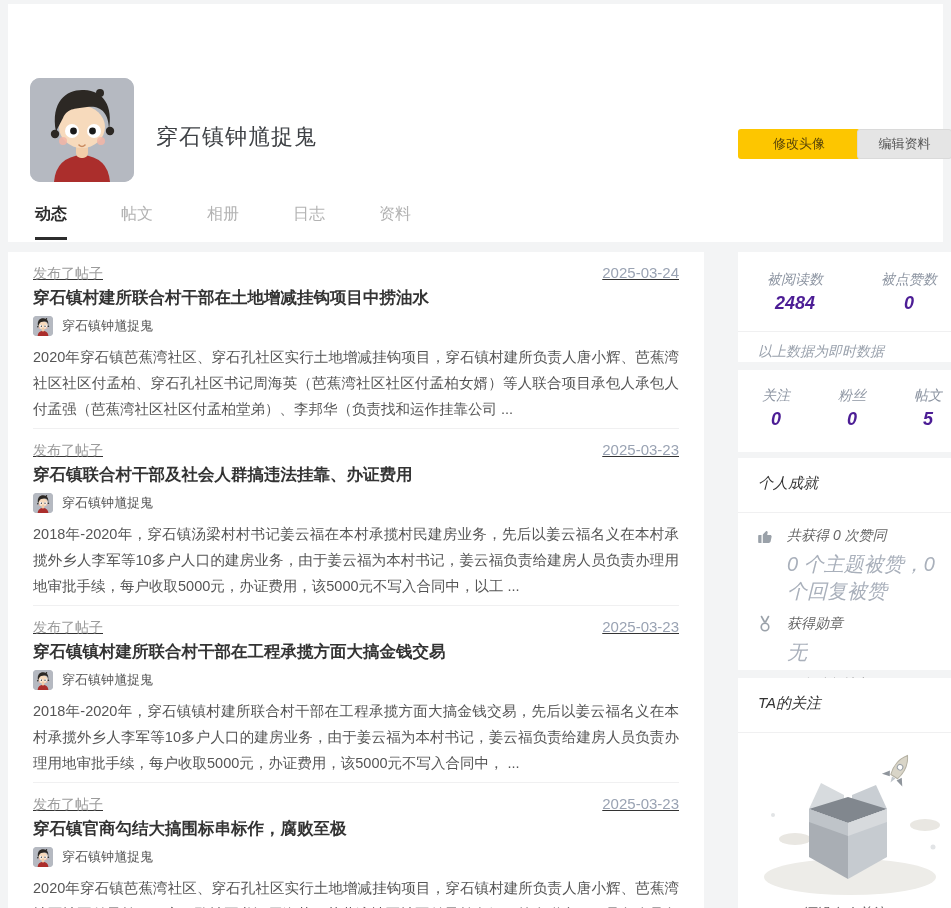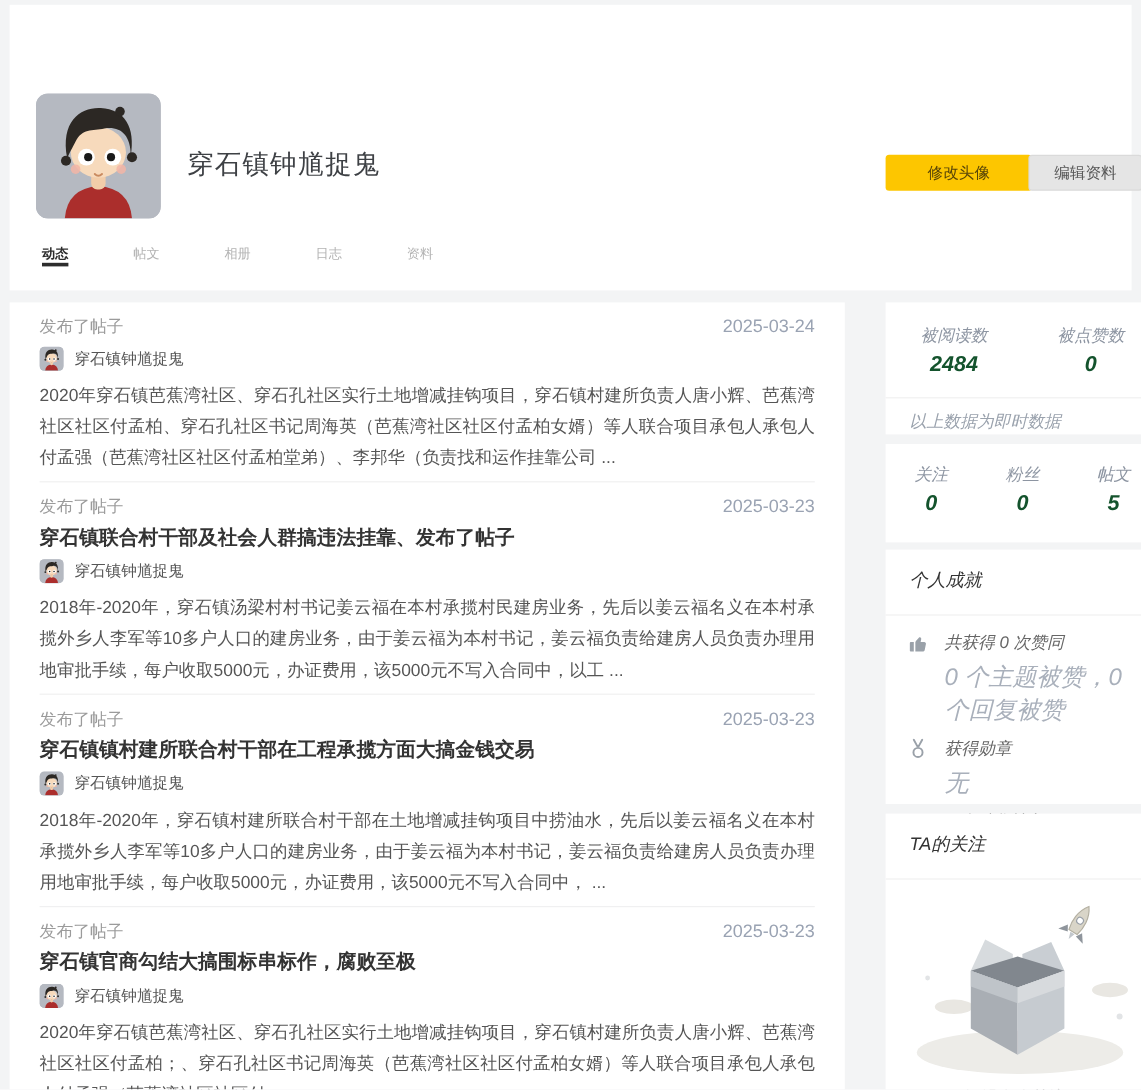--- a/index.html
+++ b/index.html
@@ -23,45 +23,45 @@
     position:absolute; left:148px; top:118px;
     font-size:22px; color:#3e4145; letter-spacing:1px;
   }
   .btn { position:absolute; top:125px; height:30px; border-radius:3px;
     font-size:13px; text-align:center; line-height:30px; cursor:pointer; }
   .btn-yellow { left:730px; width:122px; background:#fdc600; color:#574408; }
   .btn-outline { left:849px; width:95px; background:#e5e5e5; border:1px solid #dadada; color:#555; line-height:28px; }
 
   .tabs { position:absolute; left:27px; top:200px; display:flex; }
   .tab {
-    margin-right:54px; font-size:11px; color:#b3b3b3;
-    padding-bottom:0; border-bottom:3px solid transparent; cursor:pointer;
+    margin-right:54px; font-size:16px; color:#b3b3b3;
+    padding-bottom:12px; border-bottom:3px solid transparent; cursor:pointer;
   }
   .tab.active { color:#2d2d2d; font-weight:bold; border-bottom-color:#2d2d2d; }
 
   
   .posts-card { left:8px; top:252px; width:696px; height:656px; padding:0 25px; overflow:hidden; }
   .post { padding:12px 0 6px; border-bottom:1px solid #f0f0f1; }
   .post:last-child { border-bottom:none; }
-  .post-head { display:flex; justify-content:space-between; align-items:baseline; height:18px; }
+  .post-head { display:flex; justify-content:space-between; align-items:baseline; height:18px;text-decoration:underline; }
   .post-action { font-size:14px; color:#9b9b9b; }
   .post-date { font-size:15px; color:#9aa3b3; }
   .post-title { margin-top:5px; font-size:16.5px; font-weight:bold; color:#333; height:22px; cursor:pointer; }
   .post-author { margin-top:7px; display:flex; align-items:center; height:20px; cursor:pointer; }
   .avatar-sm { width:20px; height:20px; border-radius:4px; overflow:hidden; background:#b5b9c1; flex:0 0 auto; }
   .author-name { margin-left:9px; font-size:13px; color:#565656; }
   .post-excerpt { margin-top:8px; font-size:14.5px; color:#555; line-height:26px; text-align:justify; }
 
   
   .side { left:738px; width:228px;font-style:italic; }
   .stats-card { top:252px; height:110px; }
   .stats2 { display:flex; padding-top:19px; }
   .stats2 .cell, .stats3 .cell { flex:1; text-align:center; }
   .stat-label { font-size:14px; color:#8d95a2; }
-  .stat-value { margin-top:4px; font-size:18px; font-weight:bold; color:#14532d; }
+  .stat-value { margin-top:4px; font-size:18px; font-weight:bold; color:#4c1d95; }
   .stats-note { margin-top:17px; border-top:1px solid #f0f0f1; padding:11px 20px 0; font-size:14px; color:#9aa2ad; }
 
   .follow-card { top:370px; height:82px; }
   .stats3 { display:flex; padding-top:17px; }
 
   .achv-card { top:458px; height:212px; }
   .side-title { padding:16px 20px 19px; font-size:15px; color:#333; border-bottom:1px solid #f0f0f1; }
   .achv-body { padding:14px 18px 0; }
   .achv-row { display:flex; align-items:center; margin-top:10px; }
   .achv-row:first-child { margin-top:0; }
@@ -120,37 +120,38 @@
   </div>
 </div>
 
 <div class="card posts-card">
 
   <div class="post">
     <div class="post-head">
       <span class="post-action">发布了帖子</span>
       <span class="post-date">2025-03-24</span>
     </div>
+    <div class="post-title">穿石镇村建所联合村干部在土地增减挂钩项目中捞油水</div>
     <div class="post-author">
       <span class="avatar-sm">
         <svg width="20" height="20" viewBox="0 0 104 104">
             <use href="#avatar-boy"></use>
           </svg>
       </span>
       <span class="author-name">穿石镇钟馗捉鬼</span>
     </div>
     <div class="post-excerpt">2020年穿石镇芭蕉湾社区、穿石孔社区实行土地增减挂钩项目，穿石镇村建所负责人唐小辉、芭蕉湾社区社区付孟柏、穿石孔社区书记周海英（芭蕉湾社区社区付孟柏女婿）等人联合项目承包人承包人付孟强（芭蕉湾社区社区付孟柏堂弟）、李邦华（负责找和运作挂靠公司 ...</div>
   </div>
 
   <div class="post">
     <div class="post-head">
       <span class="post-action">发布了帖子</span>
       <span class="post-date">2025-03-23</span>
     </div>
-    <div class="post-title">穿石镇联合村干部及社会人群搞违法挂靠、发布了帖子</div>
+    <div class="post-title">穿石镇联合村干部及社会人群搞违法挂靠、办证费用</div>
     <div class="post-author">
       <span class="avatar-sm">
         <svg width="20" height="20" viewBox="0 0 104 104">
             <use href="#avatar-boy"></use>
           </svg>
       </span>
       <span class="author-name">穿石镇钟馗捉鬼</span>
     </div>
     <div class="post-excerpt">2018年-2020年，穿石镇汤梁村村书记姜云福在本村承揽村民建房业务，先后以姜云福名义在本村承揽外乡人李军等10多户人口的建房业务，由于姜云福为本村书记，姜云福负责给建房人员负责办理用地审批手续，每户收取5000元，办证费用，该5000元不写入合同中，以工 ...</div>
   </div>
@@ -162,21 +163,21 @@
     </div>
     <div class="post-title">穿石镇镇村建所联合村干部在工程承揽方面大搞金钱交易</div>
     <div class="post-author">
       <span class="avatar-sm">
         <svg width="20" height="20" viewBox="0 0 104 104">
             <use href="#avatar-boy"></use>
           </svg>
       </span>
       <span class="author-name">穿石镇钟馗捉鬼</span>
     </div>
-    <div class="post-excerpt">2018年-2020年，穿石镇村建所联合村干部在土地增减挂钩项目中捞油水，先后以姜云福名义在本村承揽外乡人李军等10多户人口的建房业务，由于姜云福为本村书记，姜云福负责给建房人员负责办理用地审批手续，每户收取5000元，办证费用，该5000元不写入合同中， ...</div>
+    <div class="post-excerpt">2018年-2020年，穿石镇镇村建所联合村干部在工程承揽方面大搞金钱交易，先后以姜云福名义在本村承揽外乡人李军等10多户人口的建房业务，由于姜云福为本村书记，姜云福负责给建房人员负责办理用地审批手续，每户收取5000元，办证费用，该5000元不写入合同中， ...</div>
   </div>
 
   <div class="post">
     <div class="post-head">
       <span class="post-action">发布了帖子</span>
       <span class="post-date">2025-03-23</span>
     </div>
     <div class="post-title">穿石镇官商勾结大搞围标串标作，腐败至极</div>
     <div class="post-author">
       <span class="avatar-sm">

